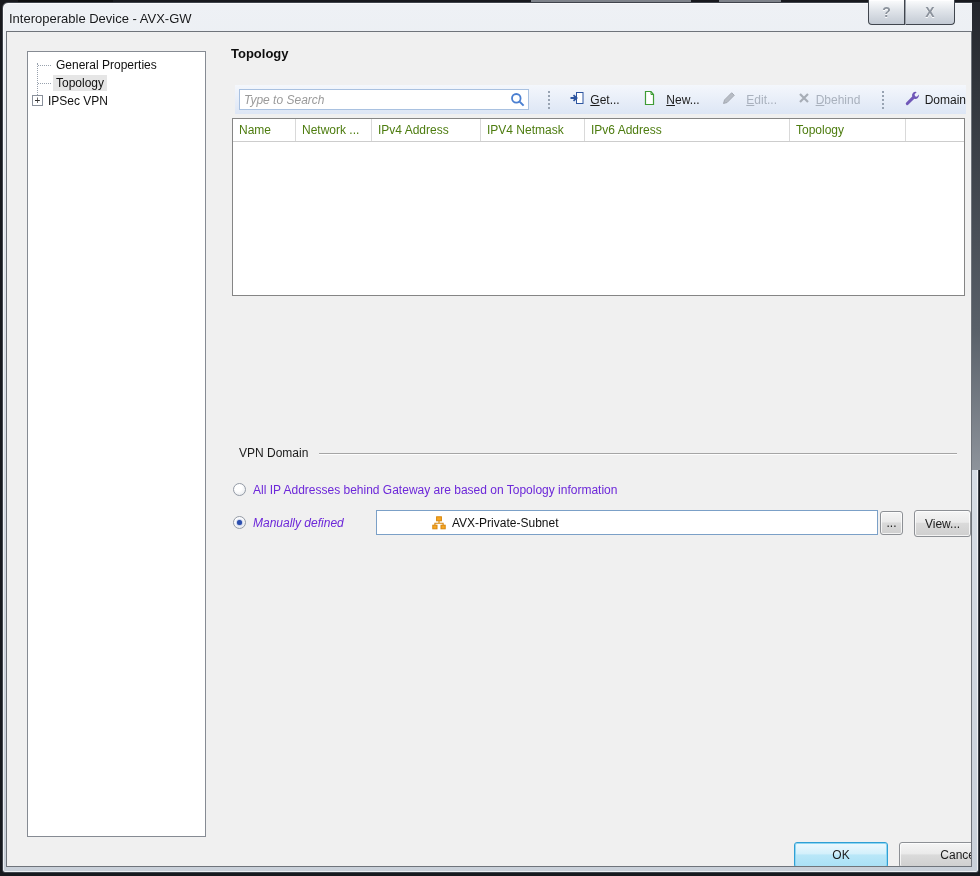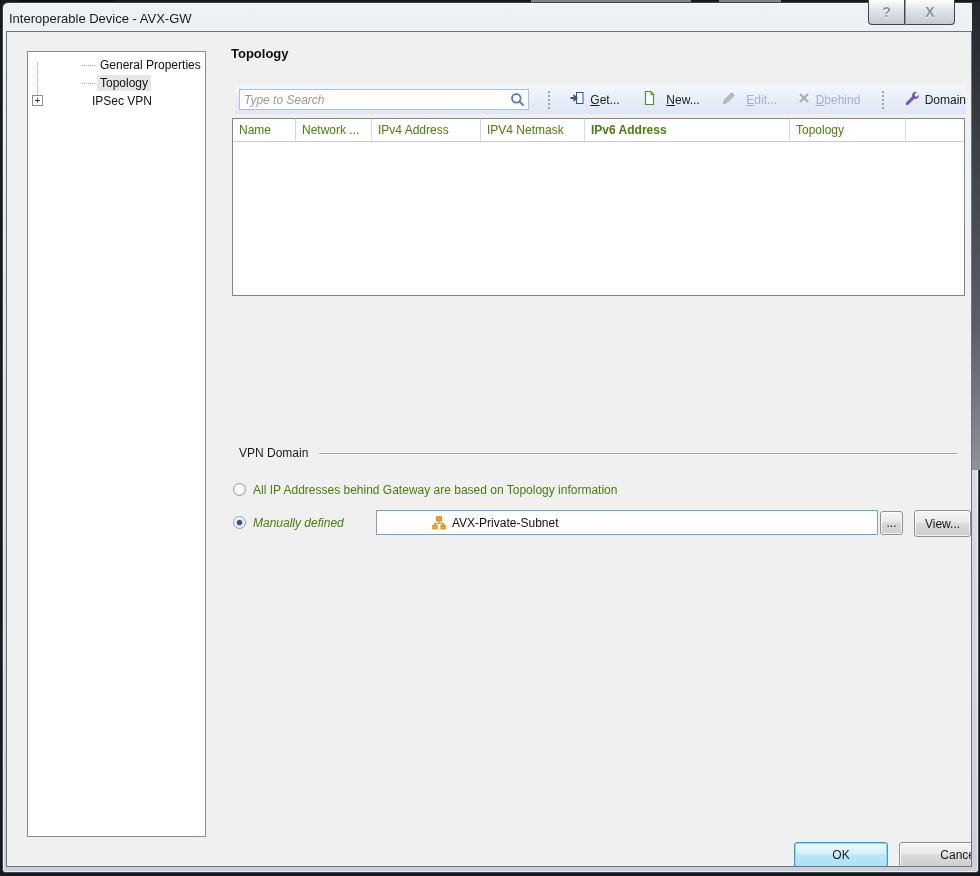--- a/index.html
+++ b/index.html
@@ -46,21 +46,21 @@
     position:absolute;left:6px;top:31px;width:964px;height:834px;
     background:#f0f0f0;border:1px solid #6f747b;box-sizing:content-box;
     overflow:hidden;
   }
   
   .tree{
     position:absolute;left:20px;top:19px;width:177px;height:784px;
     background:#fff;border:1px solid #868b93;
   }
   .tree-vline{position:absolute;left:9px;top:11px;height:36px;border-left:1px dotted #98a1ad;}
-  .tree-row{position:absolute;left:0;height:16px;display:flex;align-items:center;font-size:12px;color:#101010;white-space:nowrap;padding-left:44px;}
+  .tree-row{position:absolute;left:0;height:16px;display:flex;align-items:center;font-size:12px;color:#101010;white-space:nowrap;}
   .tree-row.r1{top:5px;} .tree-row.r2{top:23px;} .tree-row.r3{top:41px;}
   .tree-h{width:13px;margin-left:10px;border-top:1px dotted #98a1ad;}
   .tree-label{margin-left:2px;padding:1px 3px;}
   .tree-label.selected{background:#e6e6e6;}
   .plusbox{
     position:absolute;left:4px;top:2px;width:11px;height:11px;box-sizing:border-box;
     border:1px solid #8a919c;background:#fff;color:#333;
     font-size:10px;line-height:9px;text-align:center;
   }
   .tree-row.r3 .tree-label{margin-left:17px;}
@@ -91,34 +91,34 @@
   .table{
     position:absolute;left:225px;top:86px;width:731px;height:176px;
     background:#fff;border:1px solid #858585;box-sizing:content-box;
   }
   .thead{display:flex;height:22px;border-bottom:1px solid #cdcdcd;}
   .th{
     font-size:12px;color:#4d7c0f;padding:4px 0 0 6px;
     border-right:1px solid #d9d9d9;box-sizing:border-box;overflow:hidden;white-space:nowrap;
   }
   .th.c0{width:63px;} .th.c1{width:76px;} .th.c2{width:109px;}
-  .th.c3{width:104px;} .th.c4{width:205px;font-weight:bold;} .th.c5{width:116px;}
+  .th.c3{width:104px;} .th.c4{width:205px;} .th.c5{width:116px;}
   .th.fill{flex:1;border-right:none;}
   
   .group-label{position:absolute;left:232px;top:414px;font-size:12px;color:#1b1b1b;}
   .group-line{position:absolute;left:312px;top:421px;width:638px;height:0;border-top:1px solid #a5a5a5;border-bottom:1px solid #fdfdfd;}
   .radio{
     position:absolute;width:13px;height:13px;border-radius:50%;box-sizing:border-box;
     border:1px solid #949ba6;background:radial-gradient(circle at 38% 32%,#ffffff 35%,#dfe3e8);
   }
   .radio.sel::after{
     content:"";position:absolute;left:3px;top:3px;width:5px;height:5px;border-radius:50%;
     background:#2b4eae;box-shadow:0 0 2px #2b4eae;
   }
-  .radio-label{position:absolute;font-size:12px;color:#4d7c0f;white-space:nowrap;}
+  .radio-label{position:absolute;font-size:12px;color:#6d28d9;white-space:nowrap;}
   .valuefield{
     position:absolute;left:369px;top:478px;width:502px;height:25px;box-sizing:border-box;
     background:#fff;border:1px solid #7ba0c7;display:flex;align-items:center;
     font-size:12px;color:#101010;padding-left:48px;
   }
   .valuefield .vicon{margin:0 6px 0 7px;display:flex;}
   
   .btn{
     position:absolute;box-sizing:border-box;
     background:linear-gradient(#f5f5f5,#eaeaea 45%,#dadada 50%,#cfcfcf);

